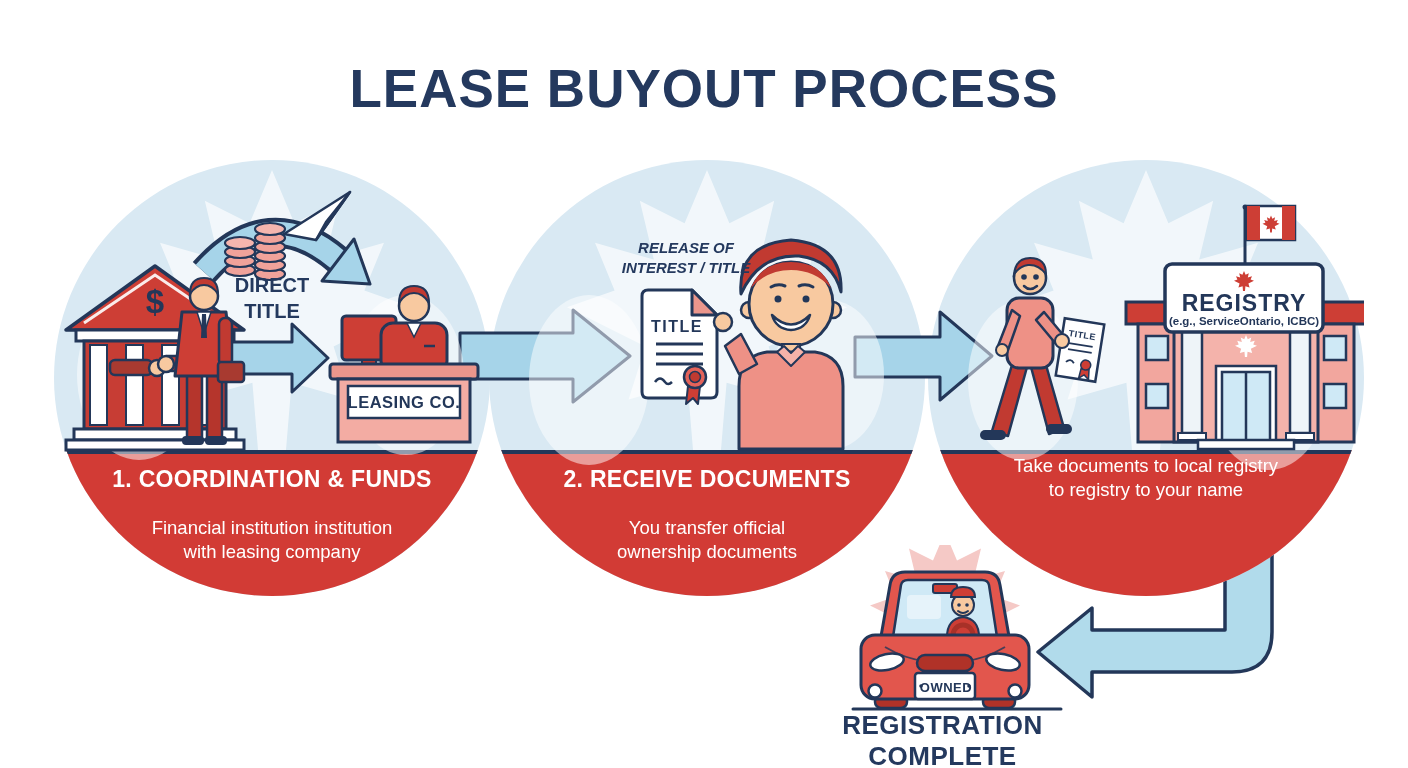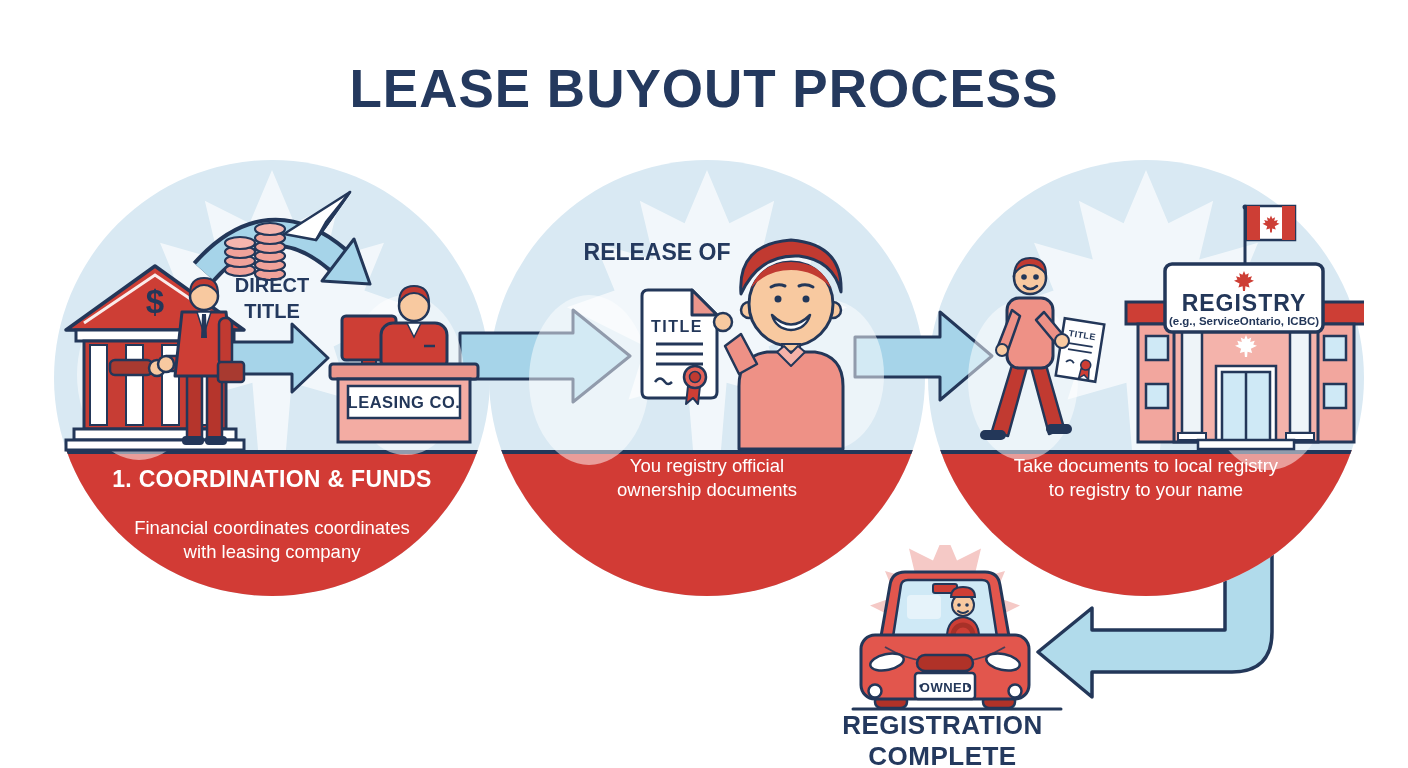--- a/index.html
+++ b/index.html
@@ -15,21 +15,21 @@
          border-top:4px solid #233759;box-sizing:border-box;text-align:center;color:#ffffff;}
   .chord h3{margin:12px 8px 23px;font-size:23px;font-weight:bold;letter-spacing:.3px;}
   .chord p{margin:0;font-size:18.5px;line-height:1.3;}
   .illus{position:absolute;z-index:3;}
   .i1{left:54px;top:160px}.i2{left:489px;top:160px}.i3{left:928px;top:160px}
   .arrow-overlay{position:absolute;z-index:2;}
   .elbow{position:absolute;left:1030px;top:495px;z-index:0;}
   .car{position:absolute;left:845px;top:545px;z-index:2;}
   .float-label{position:absolute;z-index:4;color:#24395e;font-weight:bold;text-align:center;}
   .df{left:204px;top:272px;width:136px;font-size:20px;line-height:1.3;text-align:center;}
-  .rel{left:567px;top:238px;width:180px;font-size:23px;line-height:1.3;}
+  .rel{left:596px;top:238px;width:180px;font-size:15px;line-height:1.3;font-style:italic;}
   .complete{left:775px;top:710px;width:335px;font-size:26px;letter-spacing:.5px;}
   svg text{font-family:"Liberation Sans",sans-serif;font-weight:bold;fill:#233759;}
 </style>
 </head>
 <body>
 
 <div class="canvas">
 
   <div class="title">LEASE BUYOUT PROCESS</div>
 
@@ -38,33 +38,34 @@
   </svg>
 
   <div class="circle c1">
     <svg class="leaf-mark" width="436" height="436">
       <g transform="translate(218,150) scale(2.8)" opacity="0.65">
         <polygon fill="#ffffff" points="0,-50 8,-31 24,-39 19,-18 40,-24 33,-7 50,-1 22,13 28,32 7,26 5,50 -5,50 -7,26 -28,32 -22,13 -50,-1 -33,-7 -40,-24 -19,-18 -24,-39 -8,-31"></polygon>
       </g>
     </svg>
     <div class="chord">
       <h3>1. COORDINATION &amp; FUNDS</h3>
-      <p>Financial coordinates coordinates</p>
+      <p>Financial institution institution</p>
       <p>with leasing company</p>
     </div>
   </div>
 
   <div class="circle c2">
     <svg class="leaf-mark" width="436" height="436">
       <g transform="translate(218,150) scale(2.8)" opacity="0.65">
         <polygon fill="#ffffff" points="0,-50 8,-31 24,-39 19,-18 40,-24 33,-7 50,-1 22,13 28,32 7,26 5,50 -5,50 -7,26 -28,32 -22,13 -50,-1 -33,-7 -40,-24 -19,-18 -24,-39 -8,-31"></polygon>
       </g>
     </svg>
     <div class="chord">
-      <p>You registry official</p>
+      <h3>2. RECEIVE DOCUMENTS</h3>
+      <p>You transfer official</p>
       <p>ownership documents</p>
     </div>
   </div>
 
   <div class="circle c3">
     <svg class="leaf-mark" width="436" height="436">
       <g transform="translate(218,150) scale(2.8)" opacity="0.65">
         <polygon fill="#ffffff" points="0,-50 8,-31 24,-39 19,-18 40,-24 33,-7 50,-1 22,13 28,32 7,26 5,50 -5,50 -7,26 -28,32 -22,13 -50,-1 -33,-7 -40,-24 -19,-18 -24,-39 -8,-31"></polygon>
       </g>
     </svg>
@@ -316,16 +317,17 @@
     </g>
     <line x1="8" y1="164" x2="216" y2="164" stroke="#233759" stroke-width="3" stroke-linecap="round"></line>
   </svg>
 
   <div class="float-label df">
     <div>DIRECT</div>
     <div>TITLE</div>
   </div>
   <div class="float-label rel">
     <div>RELEASE OF</div>
+    <div>INTEREST / TITLE</div>
   </div>
   <div class="float-label complete">REGISTRATION COMPLETE</div>
 
 </div>
 
 </body></html>

